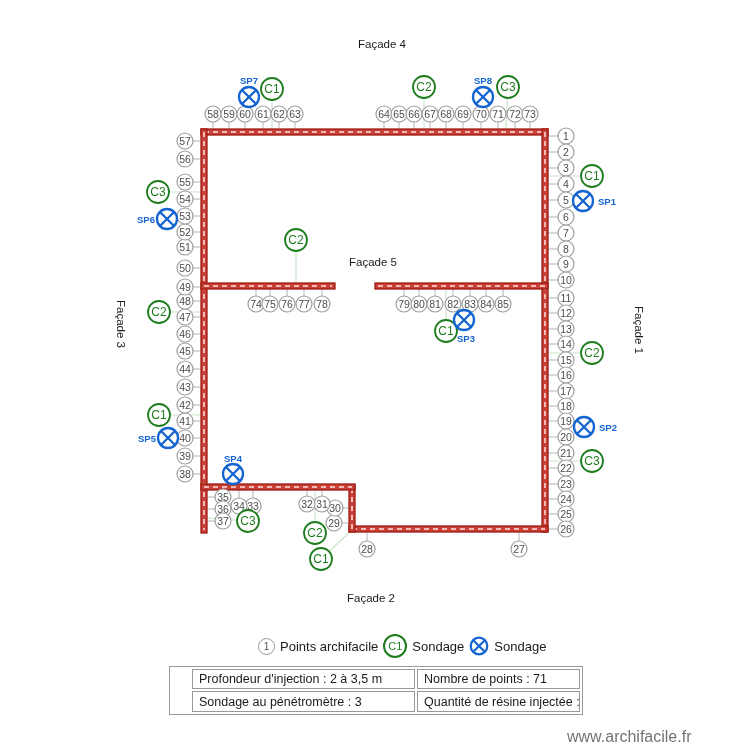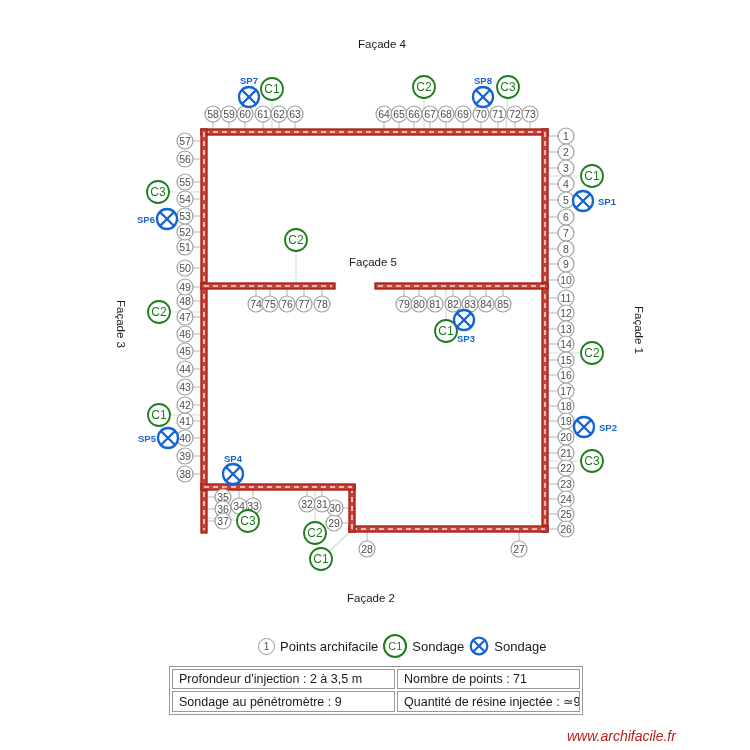--- a/index.html
+++ b/index.html
@@ -9,24 +9,24 @@
   #plan text{font-family:"Liberation Sans",sans-serif;}
   .legend{position:absolute;left:258px;top:634px;display:flex;align-items:center;
           gap:5px;font-size:13px;color:#1a1a1a;white-space:nowrap;}
   .lg-icon{display:inline-flex;align-items:center;justify-content:center;flex:0 0 auto;}
   .lg-point{width:15px;height:15px;border:1px solid #999;border-radius:50%;
             color:#555;font-size:10px;background:#fff;}
   .lg-cap{width:20px;height:20px;border:2px solid #1e7c1e;border-radius:50%;
           color:#1e7c1e;font-size:11px;background:#fff;}
   .summary{position:absolute;left:169px;top:666px;border-collapse:separate;
            border-spacing:2px;border:1px solid #999;background:#fff;width:414px;
-           table-layout:fixed;}
+           table-layout:fixed;padding-left:20px;}
   .summary td{border:1px solid #999;font-size:12.5px;color:#1a1a1a;
               padding:2px 6px;white-space:nowrap;overflow:hidden;}
-  .watermark{position:absolute;left:567px;top:728px;font-size:14px;color:#b91c1c;font-style:italic;}
+  .watermark{position:absolute;left:567px;top:728px;font-size:16px;color:#737373;}
 </style>
 </head>
 <body>
 
 <div class="page">
 
   <svg id="plan" width="750" height="750" viewBox="0 0 750 750">
       <line x1="566" y1="136" x2="548" y2="136" stroke="#b3b3b3" stroke-width="1"></line>
       <line x1="566" y1="152" x2="548" y2="152" stroke="#b3b3b3" stroke-width="1"></line>
       <line x1="566" y1="168" x2="548" y2="168" stroke="#b3b3b3" stroke-width="1"></line>
@@ -398,21 +398,21 @@
     <span>Sondage</span>
   </div>
 
   <table class="summary">
     <tbody>
         <tr>
       <td style="width:209px">Profondeur d'injection : 2 à 3,5 m</td>
       <td>Nombre de points : 71</td>
     </tr>
     <tr>
-      <td>Sondage au pénétromètre : 9</td>
+      <td>Sondage au pénétromètre : 3</td>
       <td>Quantité de résine injectée : ≃900L</td>
     </tr>
   </tbody>
     </table>
 
   <div class="watermark">www.archifacile.fr</div>
 
 </div>
 
 </body></html>

